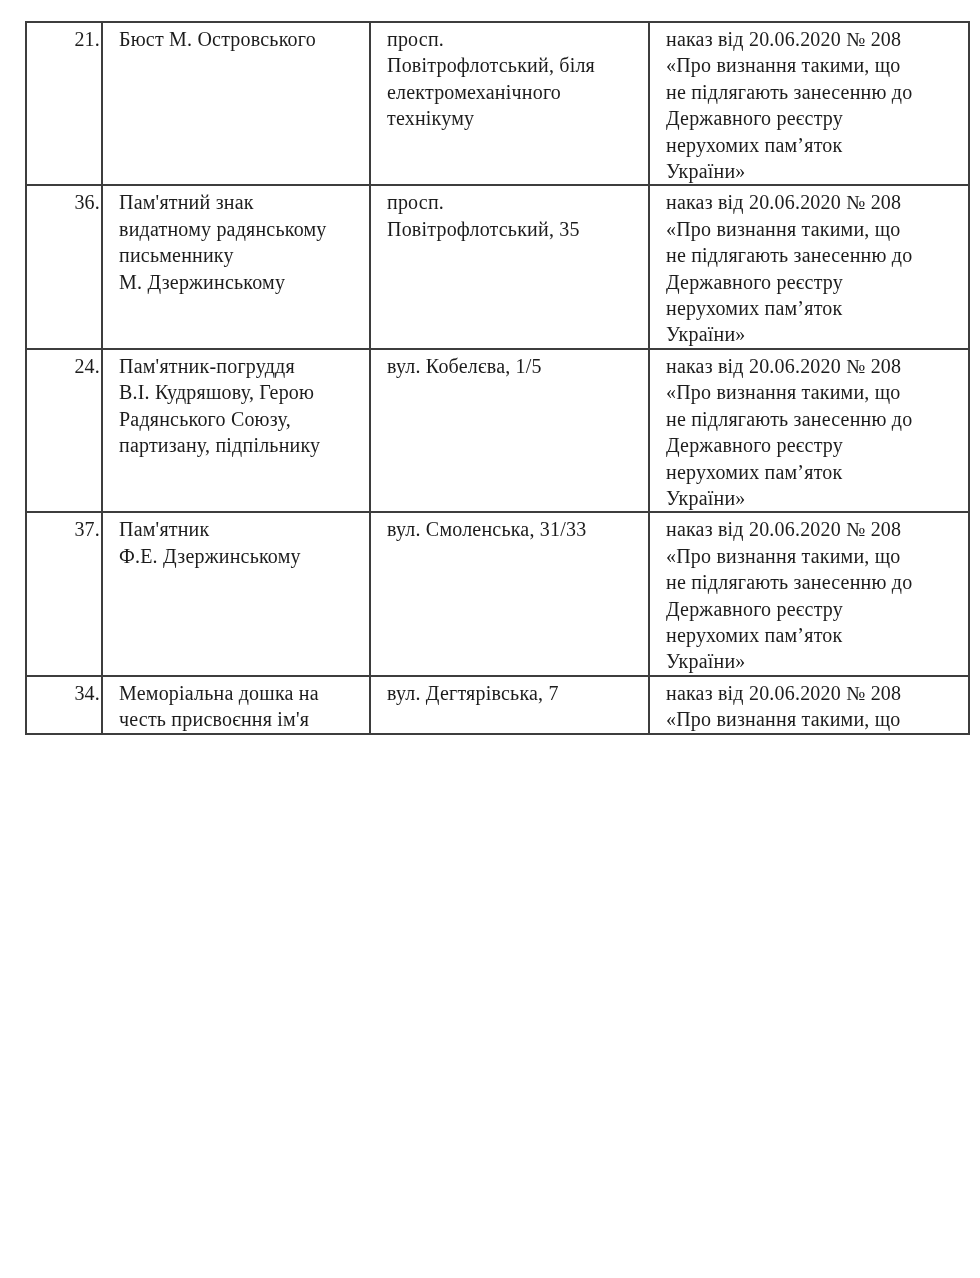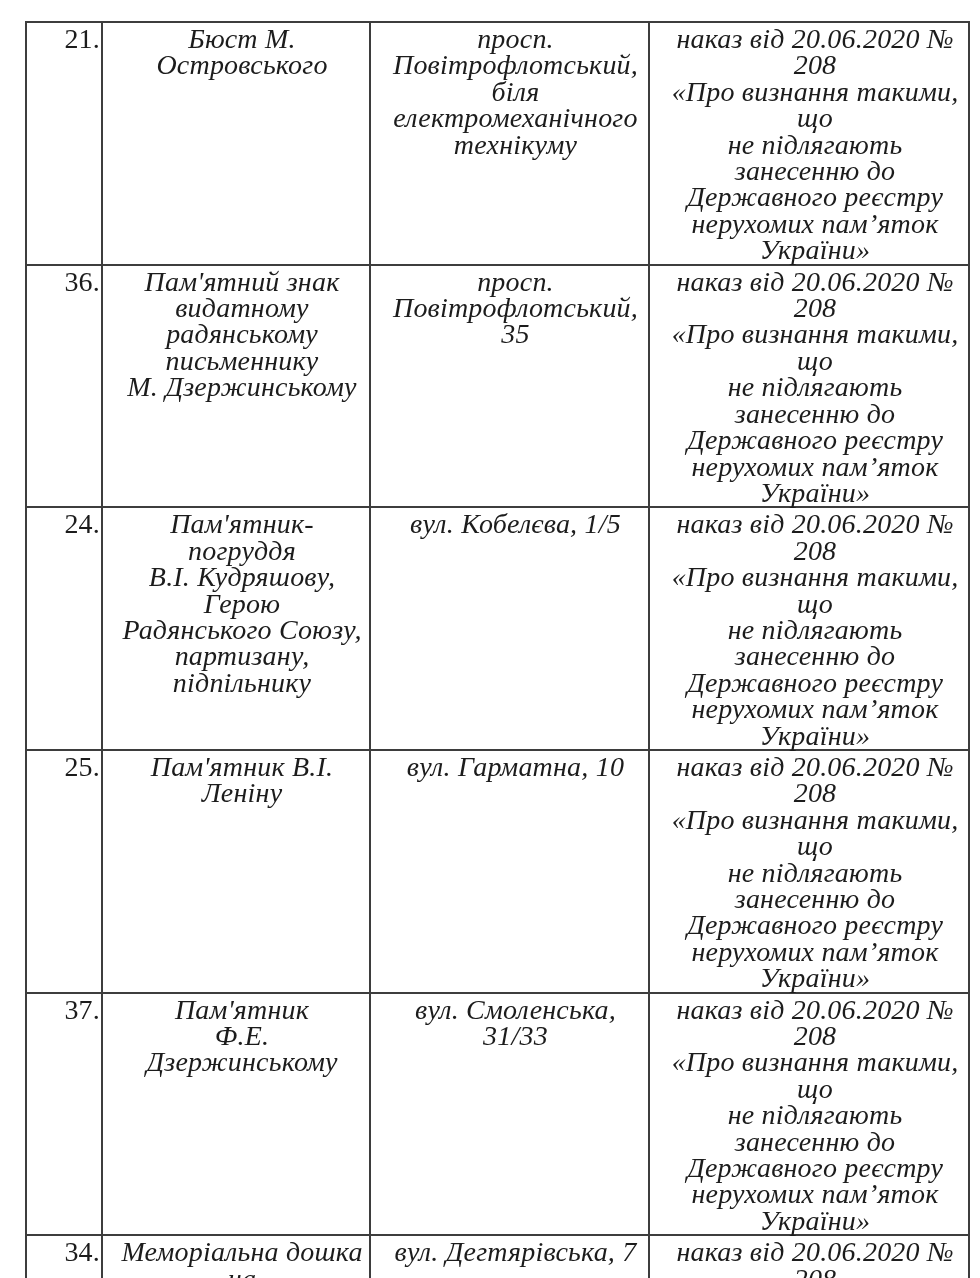--- a/index.html
+++ b/index.html
@@ -25,34 +25,32 @@
     table-layout: fixed;
     width: 943px;
   }
   col.c-num   { width: 76px; }
   col.c-name  { width: 268px; }
   col.c-addr  { width: 279px; }
   col.c-order { width: 320px; }
   td.cell {
     border: 2px solid #3d3d3d;
     vertical-align: top;
-    font-size: 28px;
+    font-size: 20px;
     line-height: 26.4px;
     padding: 3px 4px 0 16px;
     white-space: pre-line;
     letter-spacing: 0.2px;
     margin-left: 12px;
   }
   td.num {
     text-align: right;
     padding-right: 1px;
   }
   td.name, td.addr, td.order {
-    text-align: center;
-    font-style: italic;
   }
 </style>
 </head>
 <body>
 
 <div class="page">
   <table class="doc-table">
     <colgroup>
       <col class="c-num">
       <col class="c-name">
@@ -97,31 +95,20 @@
 партизану, підпільнику</td>
         <td class="cell addr">вул. Кобелєва, 1/5</td>
         <td class="cell order">наказ від 20.06.2020 № 208
 «Про визнання такими, що
 не підлягають занесенню до
 Державного реєстру
 нерухомих пам’яток
 України»</td>
       </tr>
       <tr>
-        <td class="cell num">25.</td>
-        <td class="cell name">Пам'ятник В.І. Леніну</td>
-        <td class="cell addr">вул. Гарматна, 10</td>
-        <td class="cell order">наказ від 20.06.2020 № 208
-«Про визнання такими, що
-не підлягають занесенню до
-Державного реєстру
-нерухомих пам’яток
-України»</td>
-      </tr>
-      <tr>
         <td class="cell num">37.</td>
         <td class="cell name">Пам'ятник
 Ф.Е. Дзержинському</td>
         <td class="cell addr">вул. Смоленська, 31/33</td>
         <td class="cell order">наказ від 20.06.2020 № 208
 «Про визнання такими, що
 не підлягають занесенню до
 Державного реєстру
 нерухомих пам’яток
 України»</td>

